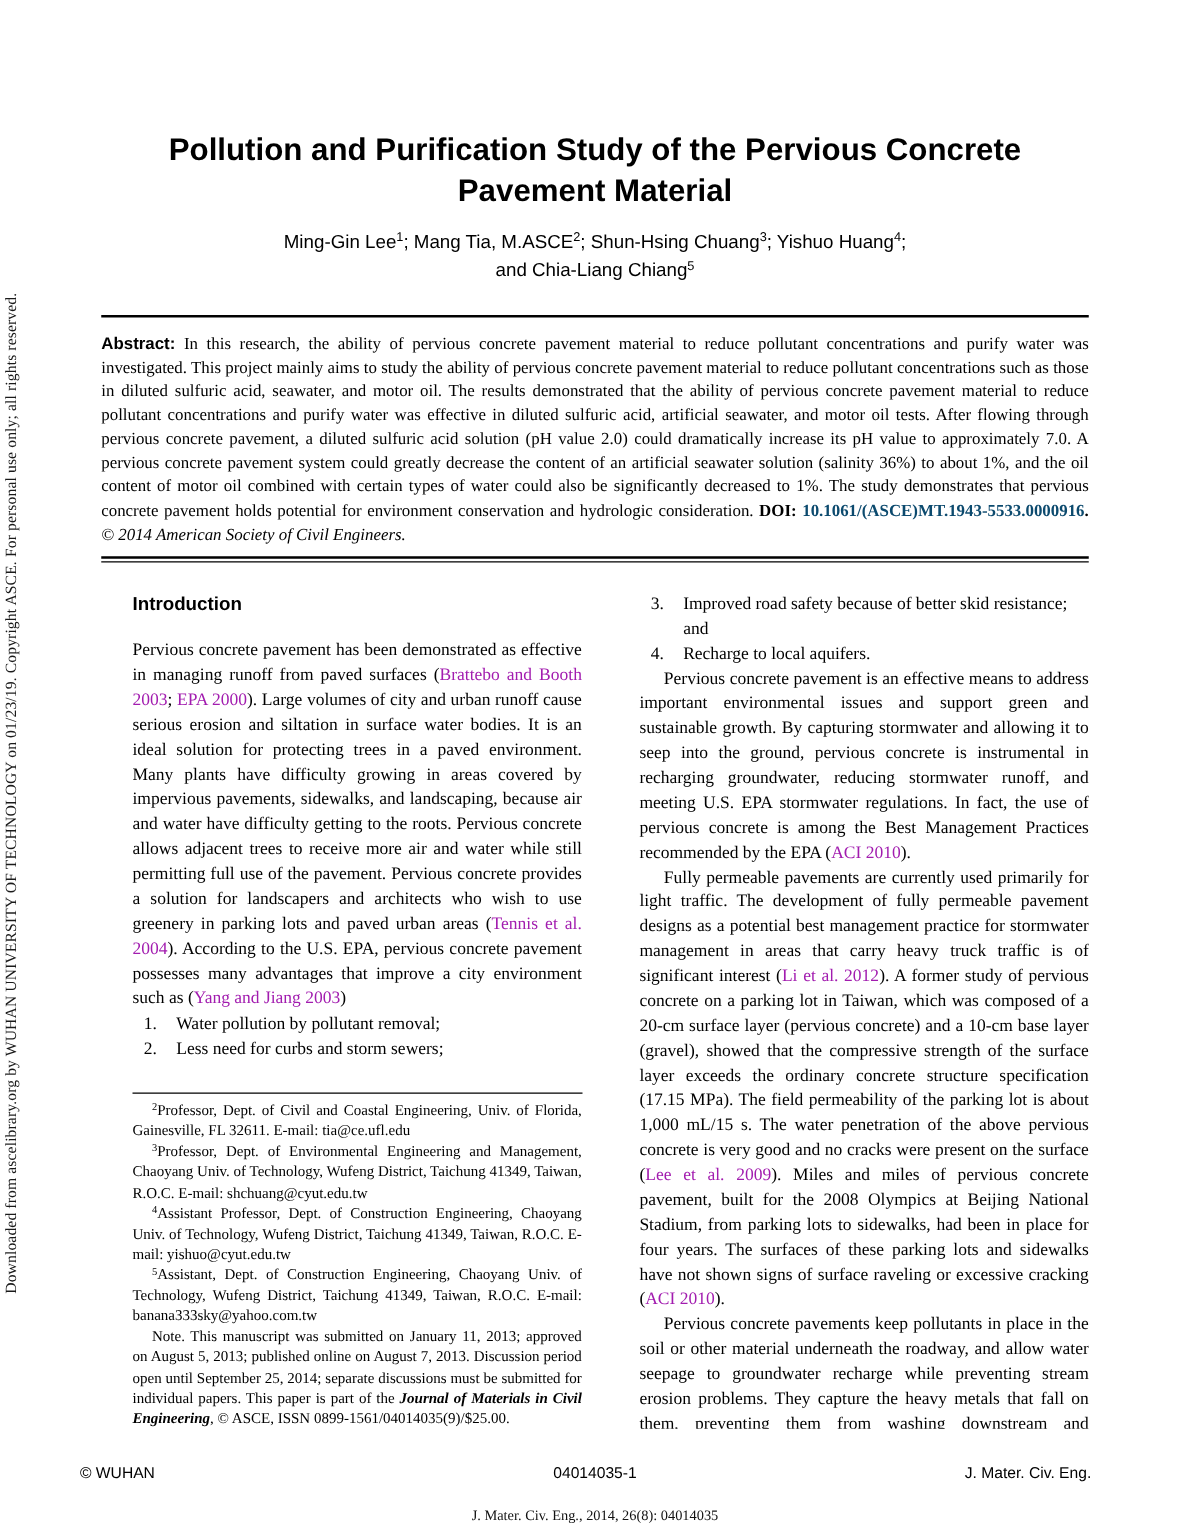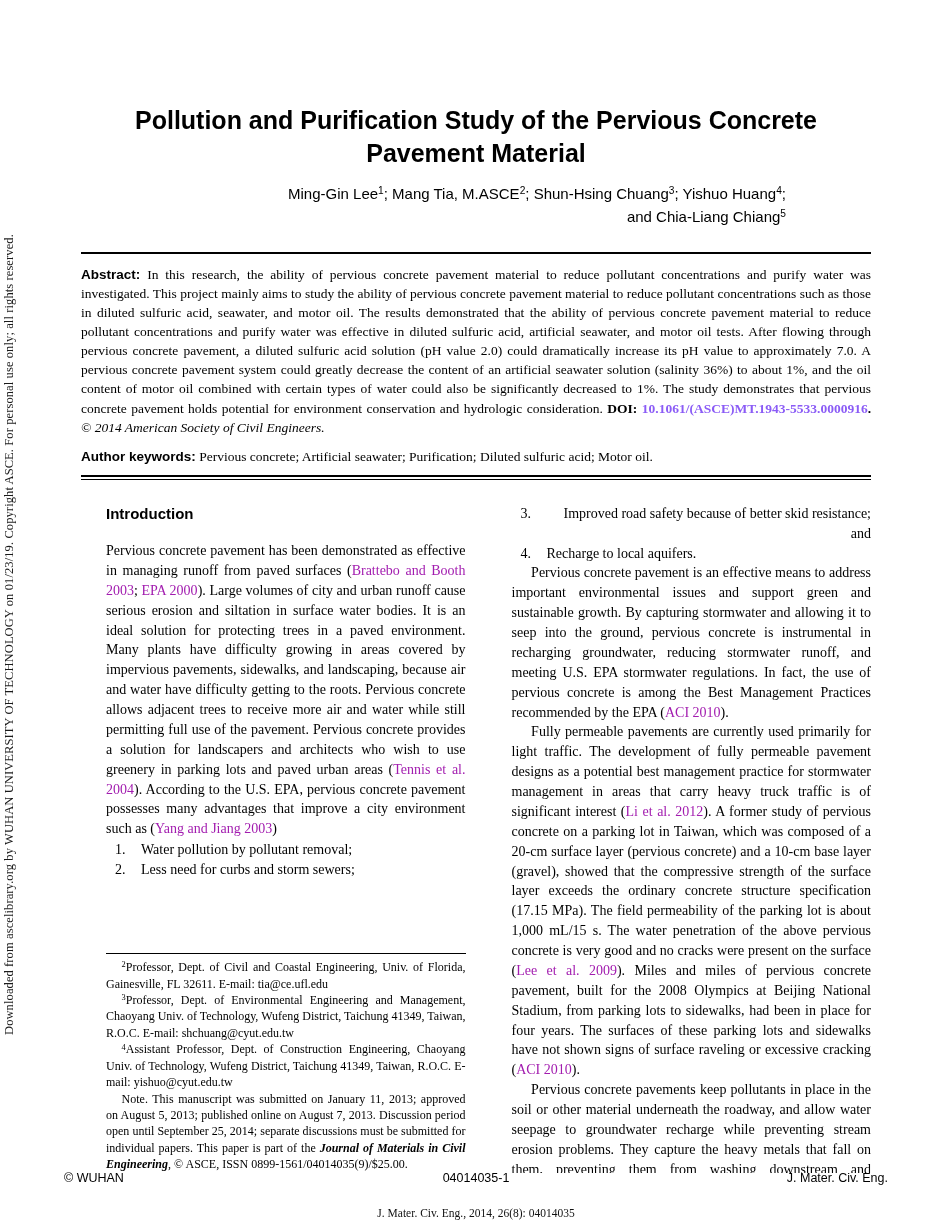--- a/index.html
+++ b/index.html
@@ -14,84 +14,83 @@
   }
 
   .content { padding:0 81px; }
 
   .paper-title {
     margin:104px auto 0; max-width:690px; text-align:center;
     font-family:"Liberation Sans", sans-serif; font-weight:bold;
     font-size:25px; line-height:1.3; color:#000;
   }
   .author-line {
-    margin:13px auto 0; max-width:620px; text-align:right;
+    margin:13px auto 0; max-width:620px; text-align:center;
     font-family:"Liberation Sans", sans-serif; font-size:15px; line-height:1.55;
   }
 
   .rule-top { margin-top:23px; border-top:2.5px solid #000; }
   .rule-double { margin-top:8px; border-top:2.5px solid #000; position:relative; }
   .rule-double:after { content:""; display:block; border-top:1px solid #000; margin-top:2px; }
 
   .abstract { margin-top:11px; font-size:13.5px; line-height:1.42; text-align:justify; }
   .keywords { margin-top:11px; font-size:13.5px; line-height:1.4; }
 
   .seg-label { font-family:"Liberation Sans", sans-serif; font-weight:bold; }
   .seg-bold { font-weight:bold; }
   .seg-italic { font-style:italic; }
   .seg-bolditalic { font-weight:bold; font-style:italic; }
   a.seg-link { color:#a21caf; text-decoration:none; }
-  a.seg-boldlink { color:#8b5cf6; font-weight:bold; text-decoration:none; }
+  a.seg-boldlink { color:#0c4a6e; font-weight:bold; text-decoration:none; }
   .seg-sup { font-size:0.68em; position:relative; top:-0.48em; }
 
   .columns { margin-top:23px; display:flex; gap:21px; height:670px; overflow:hidden; }
   .col { flex:1; display:flex; flex-direction:column; font-size:14px; line-height:1.42;
          text-align:justify;margin-left:25px; }
 
   .intro-heading { font-family:"Liberation Sans", sans-serif; font-weight:bold;
                    font-size:15px; margin-bottom:17px; text-align:left; }
   .para { margin:0; }
   .para.indent { text-indent:1.4em; }
 
   .num-list { margin-top:1px; }
   .li { display:flex; padding-left:9px; margin:0; text-align:left; }
   .li .num { width:19px; flex:none; }
-  .li .li-text { padding-left:7px;text-align:right; }
+  .li .li-text { padding-left:7px; }
 
   .footnote-block { margin-top:auto; padding-top:6px; }
   .footnote-sep { border-top:1px solid #000; margin-bottom:5px; }
   .footnote { font-size:12px; line-height:1.37; text-indent:1.3em; text-align:justify; }
   .note-para { font-size:12px; line-height:1.37; text-indent:1.3em; text-align:justify; }
   .fn-sup { font-size:0.7em; position:relative; top:-0.45em; }
 
   .footer { position:absolute; top:1171px; left:64px; right:64px; height:16px;
             font-family:"Liberation Sans", sans-serif; font-size:12.5px; }
   .footer .f-left { position:absolute; left:0; }
   .footer .f-center { position:absolute; left:0; right:0; text-align:center; }
-  .footer .f-right { position:absolute; right:0; }
+  .footer .f-right { position:absolute; right:15px; }
 
   .bottom-citation { position:absolute; top:1207px; left:0; width:100%;
                      text-align:center; font-size:11.5px; color:#111; }
 </style>
 </head>
 <body>
 
 <div class="sidebar-watermark">Downloaded from ascelibrary.org by WUHAN UNIVERSITY OF TECHNOLOGY on 01/23/19. Copyright ASCE. For personal use only; all rights reserved.</div>
 
 <div class="content">
 
   <h1 class="paper-title">Pollution and Purification Study of the Pervious Concrete Pavement Material</h1>
 
   <div class="author-line"><span class="seg-plain">Ming-Gin Lee</span><span class="seg-sup">1</span><span class="seg-plain">; Mang Tia, M.ASCE</span><span class="seg-sup">2</span><span class="seg-plain">; Shun-Hsing Chuang</span><span class="seg-sup">3</span><span class="seg-plain">; Yishuo Huang</span><span class="seg-sup">4</span><span class="seg-plain">;</span><br><span class="seg-plain">and Chia-Liang Chiang</span><span class="seg-sup">5</span></div>
 
   <div class="rule-top"></div>
 
   <p class="abstract"><span class="seg-label">Abstract:</span><span class="seg-plain"> In this research, the ability of pervious concrete pavement material to reduce pollutant concentrations and purify water was investigated. This project mainly aims to study the ability of pervious concrete pavement material to reduce pollutant concentrations such as those in diluted sulfuric acid, seawater, and motor oil. The results demonstrated that the ability of pervious concrete pavement material to reduce pollutant concentrations and purify water was effective in diluted sulfuric acid, artificial seawater, and motor oil tests. After flowing through pervious concrete pavement, a diluted sulfuric acid solution (pH value 2.0) could dramatically increase its pH value to approximately 7.0. A pervious concrete pavement system could greatly decrease the content of an artificial seawater solution (salinity 36%) to about 1%, and the oil content of motor oil combined with certain types of water could also be significantly decreased to 1%. The study demonstrates that pervious concrete pavement holds potential for environment conservation and hydrologic consideration. </span><span class="seg-bold">DOI: </span><a class="seg-boldlink" href="#">10.1061/(ASCE)MT.1943-5533.0000916</a><span class="seg-bold">.</span><span class="seg-italic"> © 2014 American Society of Civil Engineers.</span></p>
 
-  <p class="keywords"><span class="seg-label">Author keywords:</span><span class="seg-plain"> Pervious concrete; Artificial seawater; Purification; Diluted sulfuric acid; Motor oil.</span></p>
 
   <div class="rule-double"></div>
 
   <div class="columns">
 
     <div class="col">
       <h2 class="intro-heading">Introduction</h2>
       <p class="para"><span class="seg-plain">Pervious concrete pavement has been demonstrated as effective in managing runoff from paved surfaces (</span><a class="seg-link" href="#">Brattebo and Booth 2003</a><span class="seg-plain">; </span><a class="seg-link" href="#">EPA 2000</a><span class="seg-plain">). Large volumes of city and urban runoff cause serious erosion and siltation in surface water bodies. It is an ideal solution for protecting trees in a paved environment. Many plants have difficulty growing in areas covered by impervious pavements, sidewalks, and landscaping, because air and water have difficulty getting to the roots. Pervious concrete allows adjacent trees to receive more air and water while still permitting full use of the pavement. Pervious concrete provides a solution for landscapers and architects who wish to use greenery in parking lots and paved urban areas (</span><a class="seg-link" href="#">Tennis et al. 2004</a><span class="seg-plain">). According to the U.S. EPA, pervious concrete pavement possesses many advantages that improve a city environment such as (</span><a class="seg-link" href="#">Yang and Jiang 2003</a><span class="seg-plain">)</span></p>
       <div class="num-list">
           <div class="li">
@@ -103,20 +102,21 @@
             <span class="li-text">Less need for curbs and storm sewers;</span>
           </div>
         </div>
 
       <div class="footnote-block">
         <div class="footnote-sep"></div>
         <div>
             <p class="footnote"><span class="fn-sup">2</span>Professor, Dept. of Civil and Coastal Engineering, Univ. of Florida, Gainesville, FL 32611. E-mail: tia@ce.ufl.edu</p>
             <p class="footnote"><span class="fn-sup">3</span>Professor, Dept. of Environmental Engineering and Management, Chaoyang Univ. of Technology, Wufeng District, Taichung 41349, Taiwan, R.O.C. E-mail: shchuang@cyut.edu.tw</p>
             <p class="footnote"><span class="fn-sup">4</span>Assistant Professor, Dept. of Construction Engineering, Chaoyang Univ. of Technology, Wufeng District, Taichung 41349, Taiwan, R.O.C. E-mail: yishuo@cyut.edu.tw</p>
+            <p class="footnote"><span class="fn-sup">5</span>Assistant, Dept. of Construction Engineering, Chaoyang Univ. of Technology, Wufeng District, Taichung 41349, Taiwan, R.O.C. E-mail: banana333sky@yahoo.com.tw</p>
           </div>
         <p class="note-para"><span class="seg-plain">Note. This manuscript was submitted on January 11, 2013; approved on August 5, 2013; published online on August 7, 2013. Discussion period open until September 25, 2014; separate discussions must be submitted for individual papers. This paper is part of the </span><span class="seg-bolditalic">Journal of Materials in Civil Engineering</span><span class="seg-plain">, © ASCE, ISSN 0899-1561/04014035(9)/$25.00.</span></p>
       </div>
     </div>
 
     <div class="col">
       <div class="num-list">
           <div class="li">
             <span class="num">3.</span>
             <span class="li-text">Improved road safety because of better skid resistance; and</span>

